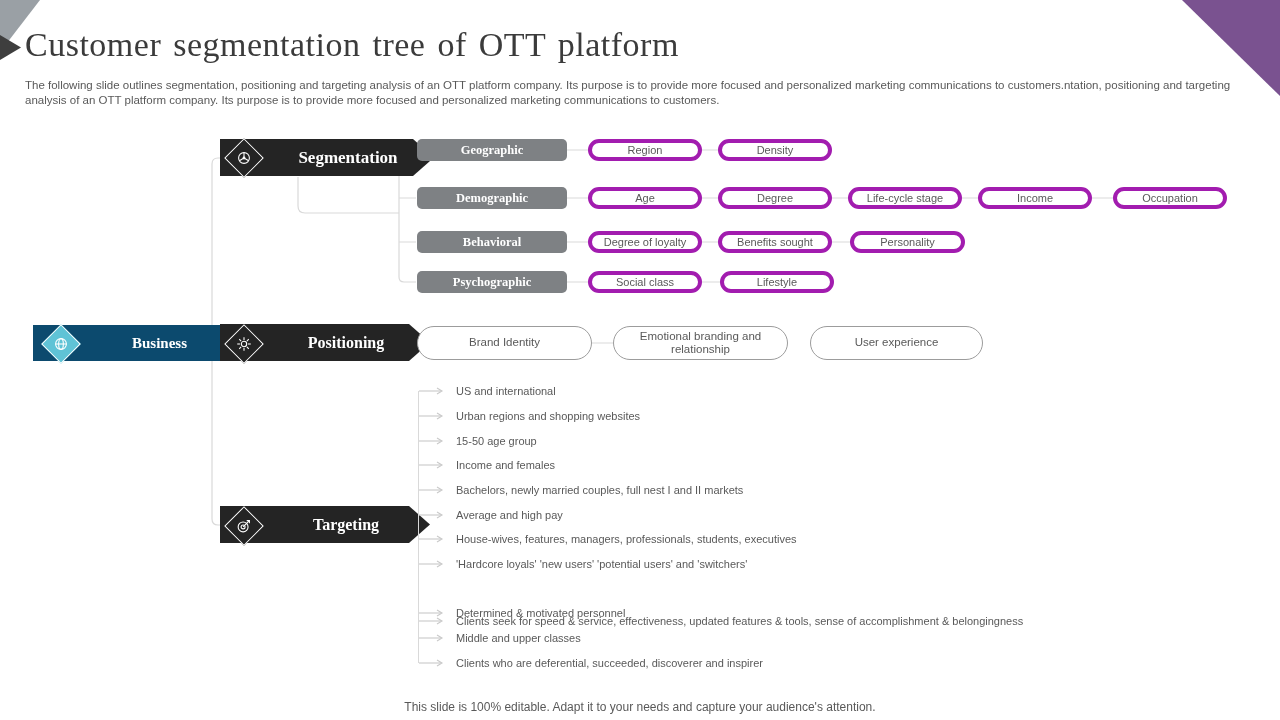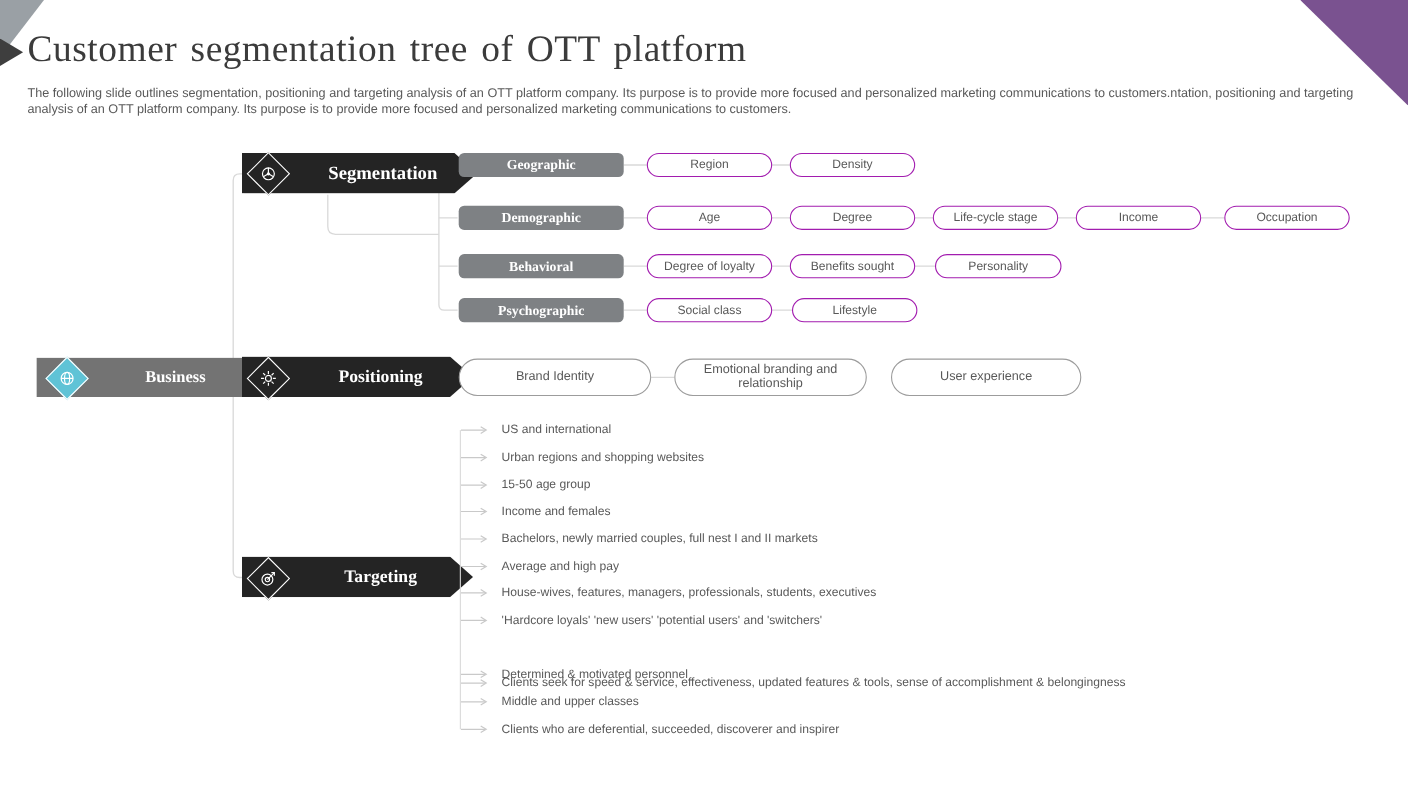--- a/index.html
+++ b/index.html
@@ -21,37 +21,37 @@
          line-height:1.32;color:#595959;}
 
   
   .connectors{position:absolute;left:0;top:0;pointer-events:none;}
 
   
   .node{position:absolute;display:flex;align-items:center;justify-content:center;
         clip-path:polygon(0 0,calc(100% - 21px) 0,100% 50%,calc(100% - 21px) 100%,0 100%);
         color:#fff;font-family:"Liberation Serif",serif;font-weight:bold;}
   .node-dark{background:#242424;filter:drop-shadow(2px 2.5px 0 rgba(40,40,40,.35));}
-  .node-root{background:#737373;filter:drop-shadow(2px 3px 0 rgba(95,195,214,.35));}
+  .node-root{background:#0c4a6e;filter:drop-shadow(2px 3px 0 rgba(95,195,214,.35));}
   .node .lbl{white-space:nowrap;}
 
   
   .diamond{position:absolute;width:26px;height:26px;transform:rotate(45deg);
            border:1.6px solid #fff;display:flex;align-items:center;justify-content:center;}
   .diamond.dark{background:#242424;}
   .diamond.teal{background:#5fc3d6;}
   .diamond svg{transform:rotate(-45deg);}
 
   
   .cat{position:absolute;width:150px;height:22px;background:#7e8184;border-radius:5px;
        display:flex;align-items:center;justify-content:center;color:#fff;
        font-family:Liberation Serif, serif;font-weight:bold;font-size:12.5px;}
 
   
-  .pill{position:absolute;height:22px;background:#fff;border:1px solid #a21caf;border-radius:12px;
+  .pill{position:absolute;height:22px;background:#fff;border:4px solid #a21caf;border-radius:12px;
         display:flex;align-items:center;justify-content:center;font-size:11px;color:#595959;
         box-sizing:border-box;white-space:nowrap;}
 
   
   .pos-pill{position:absolute;height:34px;background:#fff;border:1px solid #9c9c9c;border-radius:17px;
         display:flex;align-items:center;justify-content:center;text-align:center;
         font-size:11.5px;line-height:1.15;color:#595959;box-sizing:border-box;}
 
   
   .t-line{position:absolute;left:418px;top:391px;width:1px;height:272px;background:#d9d9d9;}
@@ -252,14 +252,15 @@
     <span>Middle and upper classes</span>
   </div>
   <div class="t-item" style="top:656px;">
     <svg width="26" height="8" viewBox="0 0 26 8" fill="none" stroke="#c9c9c9" stroke-width="1.1">
         <line x1="0" y1="4" x2="22" y2="4"></line>
         <polyline points="18,1 23,4 18,7"></polyline>
       </svg>
     <span>Clients who are deferential, succeeded, discoverer and inspirer</span>
   </div>
 
+  <p class="footer">This slide is 100% editable. Adapt it to your needs and capture your audience's attention.</p>
 
 </div>
 
 </body></html>

